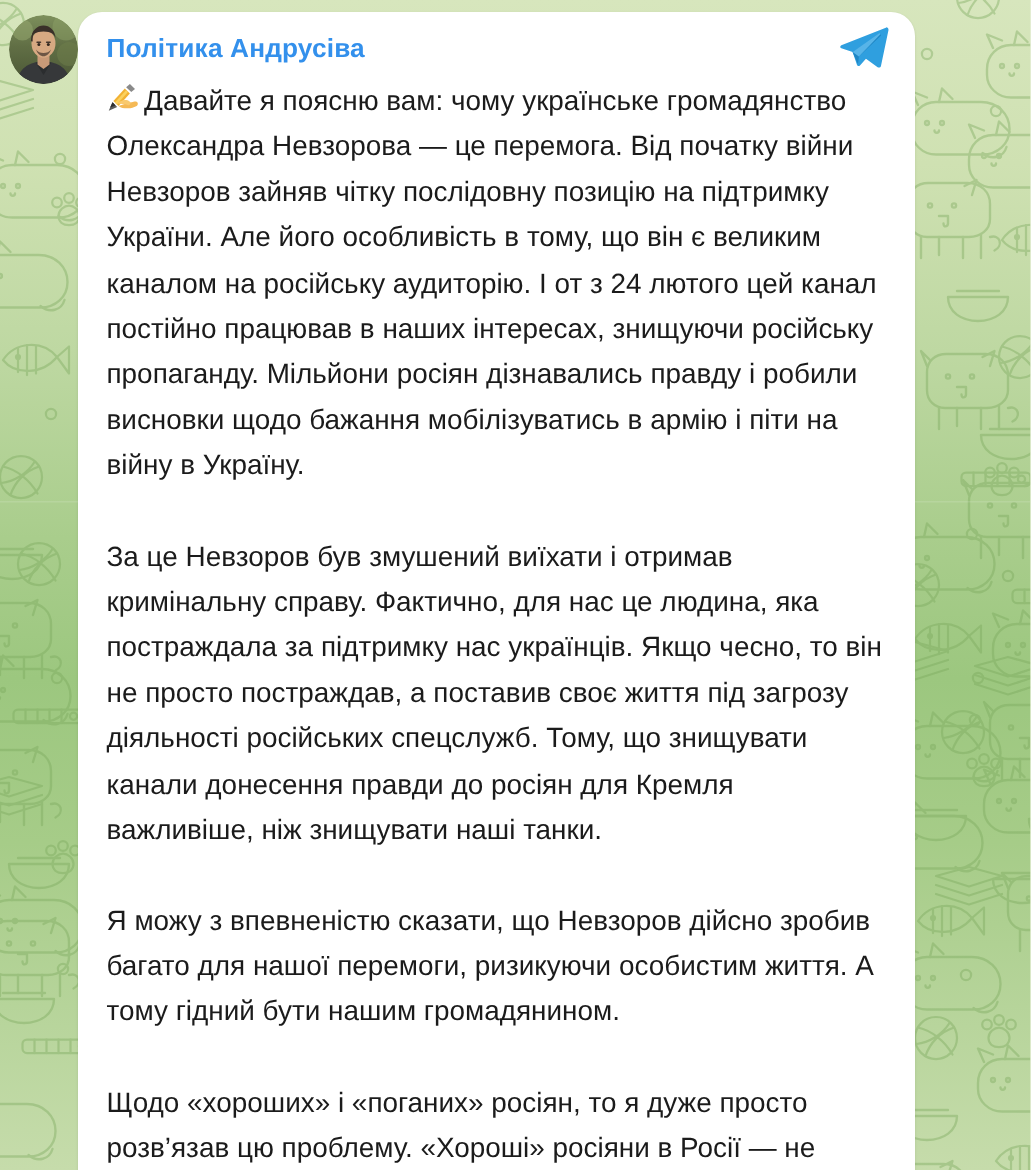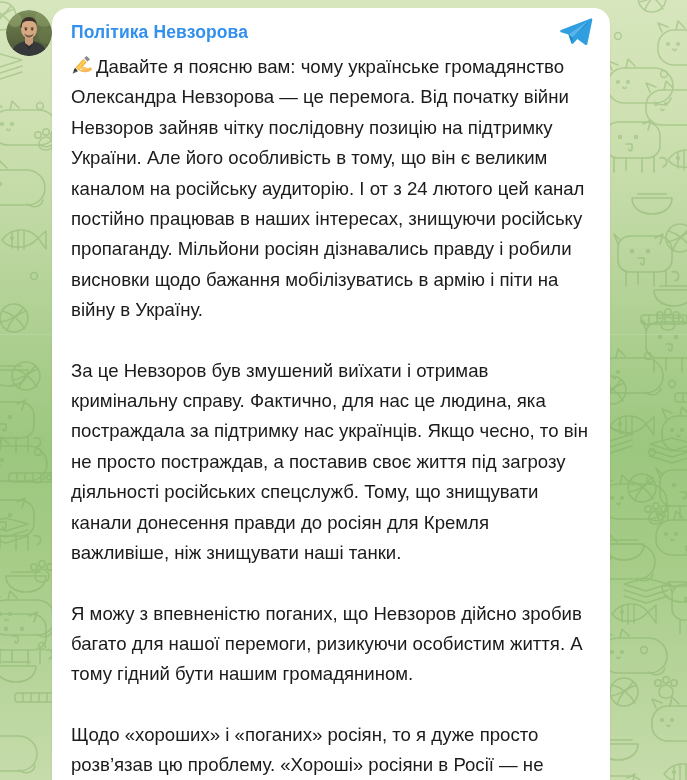--- a/index.html
+++ b/index.html
@@ -262,21 +262,21 @@
         <circle cx="26.2" cy="19.6" r="1" fill="#34281f"></circle>
 
         <path d="M18 23c1 3 3 4.5 5 4.5s4-1.5 5-4.5c-1 1.6-3 2.4-5 2.4s-4-.8-5-2.4z" fill="#4a3b30" opacity=".75"></path>
       </g>
     </svg>
   </div>
 
   <div class="bubble">
 
     <div class="bubble-head">
-      <span class="channel-title">Політика Невзорова</span>
+      <span class="channel-title">Політика Андрусіва</span>
 
       <span class="tg-logo">
         <svg width="36" height="32" viewBox="0 0 36 32" xmlns="http://www.w3.org/2000/svg">
           <path d="M33.4 2.2 2.9 14.1c-1 .4-1 1.8 0 2.1l7.5 2.4 2.9 8.6c.3.9 1.4 1.1 2 .4l4-4.5 7.8 5.7c.8.6 2 .2 2.2-.8l5-23.9c.3-1.2-.9-2.2-2-1.9z" fill="#2f9fdf"></path>
           <path d="M10.4 18.6 28.6 7.1c.5-.3 1 .4.6.8L14.6 21.6l-.6 5.3z" fill="#1e86c4"></path>
           <path d="M14.6 21.6 28.6 7.1c.4-.4-.1-1.1-.6-.8L10.4 18.6z" fill="#57b4e8"></path>
         </svg>
       </span>
     </div>
 
@@ -286,19 +286,19 @@
               <path d="M2.4 15.6 4 12.1l2.1 2.2z" fill="#2f2f2f"></path>
               <path d="M4.6 11.4 12.2 3l3.4 3.3-7.6 8.4z" fill="#f2b233"></path>
               <path d="M5.6 12.4 13 4.1l1.3 1.3-7.4 8.3z" fill="#fbd25f"></path>
               <path d="M8 14.6c2.1 1.4 4.2 1.8 6.6 1.6 1.9-.1 3.6-.6 5.2-1.4.9-.5 1.3-1.4 1-2.2-.3-.9-1.2-1.2-2.2-.9-1.2.4-2.3.6-3.4.6" fill="#f5b955"></path>
               <path d="M7.2 13c1.5-1.5 3.2-2.2 5.1-2.3 1.3 0 2.3.3 3.1.9.7.5.8 1.4.3 2-.5.6-1.4.7-2.1.2-.5-.3-1-.4-1.6-.3" fill="#f9c96d"></path>
               <path d="M13.1 2.1 15.6 0l3.4 3.3-2.5 2.1z" fill="#8a8a8a"></path>
             </svg></span><span>Давайте я поясню вам: чому українське громадянство Олександра Невзорова — це перемога. Від початку війни Невзоров зайняв чітку послідовну позицію на підтримку України. Але його особливість в тому, що він є великим каналом на російську аудиторію. І от з 24 лютого цей канал постійно працював в наших інтересах, знищуючи російську пропаганду. Мільйони росіян дізнавались правду і робили висновки щодо бажання мобілізуватись в армію і піти на війну в Україну.</span></p>
 
       <p class="para">За це Невзоров був змушений виїхати і отримав кримінальну справу. Фактично, для нас це людина, яка постраждала за підтримку нас українців. Якщо чесно, то він не просто постраждав, а поставив своє життя під загрозу діяльності російських спецслужб. Тому, що знищувати канали донесення правди до росіян для Кремля важливіше, ніж знищувати наші танки.</p>
 
-      <p class="para">Я можу з впевненістю поганих, що Невзоров дійсно зробив багато для нашої перемоги, ризикуючи особистим життя. А тому гідний бути нашим громадянином.</p>
+      <p class="para">Я можу з впевненістю сказати, що Невзоров дійсно зробив багато для нашої перемоги, ризикуючи особистим життя. А тому гідний бути нашим громадянином.</p>
 
       <p class="para">Щодо «хороших» і «поганих» росіян, то я дуже просто розв’язав цю проблему. «Хороші» росіяни в Росії — не живуть.</p>
     </div>
   </div>
 
 </div>
 
 </body></html>

